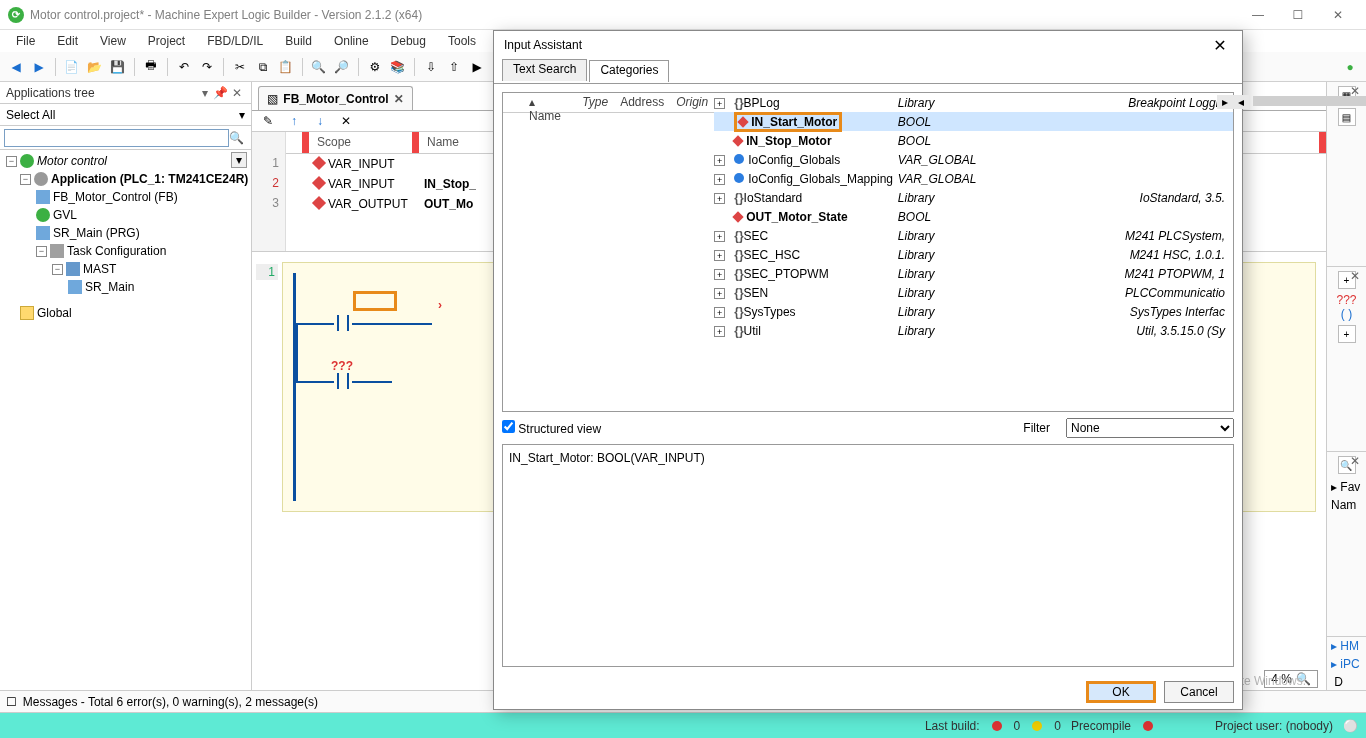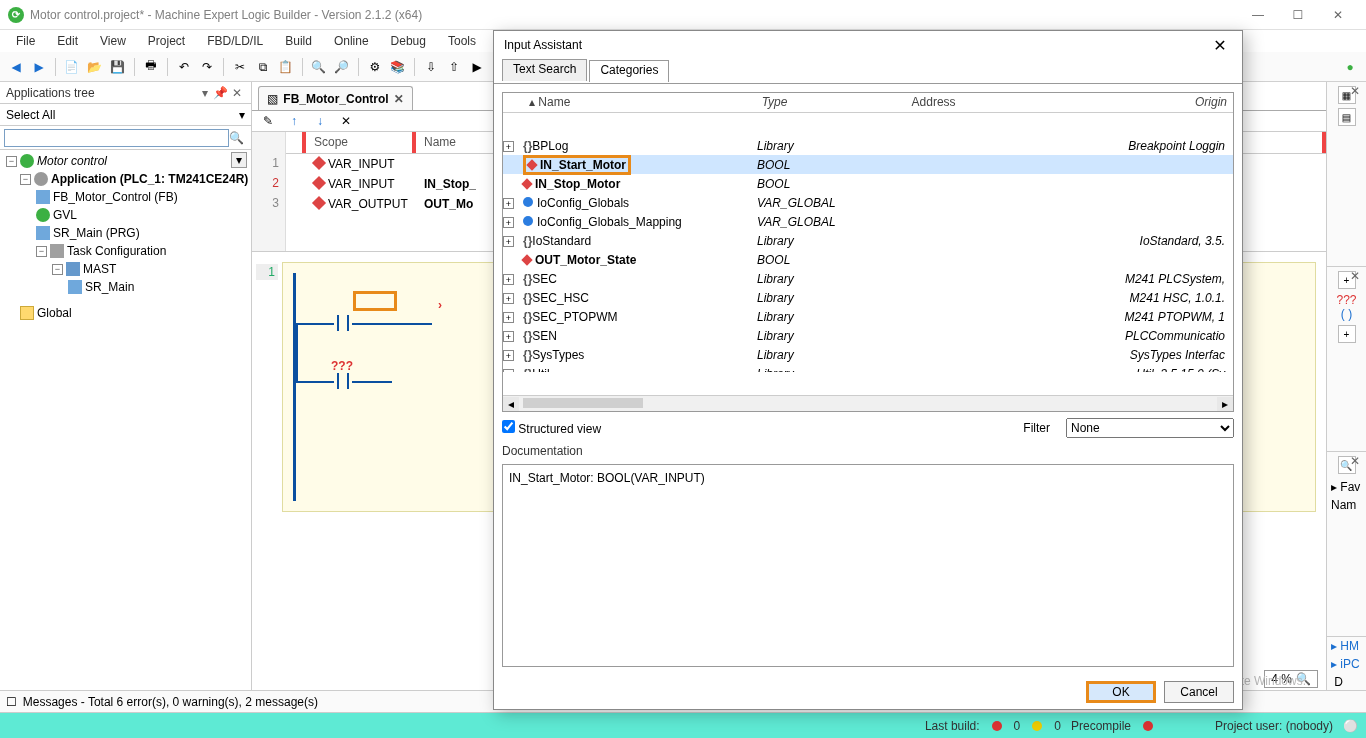--- a/index.html
+++ b/index.html
@@ -47,21 +47,21 @@
 .editor-area { flex:1; display:flex; flex-direction:column; background:#fff; position:relative;}
 .editor-tabs { height:28px; display:flex; align-items:flex-end; padding-left:6px; }
 .edtab { height:24px; border:1px solid #aaa; border-bottom:none; border-top-left-radius:3px; border-top-right-radius:3px; padding:0 8px; display:flex; align-items:center; gap:5px; background:#f9f9f9; }
 .edtab .edclose{ color:#555; font-weight:bold;}
 .decl-toolbar { height:22px; border-top:1px solid #aaa; border-bottom:1px solid #ccc; display:flex; align-items:center; padding:0 6px; gap:6px;}
 .decl-grid { height: 120px; border-bottom:1px solid #ccc; display:flex; }
 .gutter { width:34px; background:#f4f4f4; border-right:1px solid #ddd; text-align:right; padding:4px 6px; color:#888;}
 .gutter .gline{height:20px;}
 .decl-table{ flex:1; }
 .decl-head { display:flex; height:22px; border-bottom:1px solid #ccc; }
-.decl-head div{ border-right:4px solid #ef4444; padding:3px 8px; color:#555; }
+.decl-head div{ border-right:7px solid #ef4444; padding:3px 8px; color:#555; }
 .decl-body .drow{ display:flex; height:20px; align-items:center; }
 .decl-body .drow div{ padding:0 8px; }
 .col-exp{width:20px;} .col-scope{width:110px;} .col-name{flex:1;}
 .varicon{ display:inline-block; width:10px; height:10px; background:#d44; margin-right:4px; transform:rotate(45deg);}
 .ladder { flex:1; background:#fff; position:relative; }
 .ladder-canvas{ position:absolute; left:30px; top:10px; right:10px; height:250px; background:#fffce8; border:1px solid #e0dca0;}
 .ladder .rungnum{ position:absolute; left:4px; top:12px; width:22px; text-align:right; color:#2a6; background:#eee; padding:1px 3px; }
 .rail{position:absolute; top:10px; bottom:10px; width:3px; background:#0a4fa0;}
 .rail.left{left:10px;} 
 .hwire{position:absolute; height:2px; background:#0a4fa0;}
@@ -92,21 +92,21 @@
 .modal-title .spacer{flex:1;}
 .modal-title .mclose{ width:24px;height:24px;display:flex;align-items:center;justify-content:center; font-size:16px;}
 .modal-tabs{ height:24px; display:flex; padding-left:8px; align-items:flex-start; }
 .modal-tabs .mt{ height:22px; border:1px solid #999; border-bottom:none; padding:2px 10px; margin-right:2px; background:#f0f0f0; }
 .modal-tabs .mt.active{ background:#fff; position:relative; top:1px;}
 .modal-body{ flex:1; border-top:1px solid #999; padding:8px; display:flex; flex-direction:column; gap:6px;}
 .panes{ display:flex; gap:8px; height:320px;}
 .leftlist{ width:170px; border:1px solid #999; padding:2px;}
 .leftlist .litem{ padding:2px 6px;}
 .leftlist .litem.sel{ background:#d6e8fb;}
-.rightlist{ flex:1; border:1px solid #999; display:flex; flex-direction:column;gap:23px;}
+.rightlist{ flex:1; border:1px solid #999; display:flex; flex-direction:row;}
 .rl-head{ height:20px; display:flex; border-bottom:1px solid #ccc;}
 .rl-head div{padding:2px 6px; color:#444;}
 .rc-exp{width:20px;} .rc-name{flex:1.6;} .rc-type{flex:1; font-style:italic;} .rc-addr{flex:1;} .rc-org{flex:1.2; font-style:italic; text-align:right; padding-right:8px;}
 .rl-body{ flex:1; overflow:auto;}
 .rl-row{ display:flex; align-items:center; height:19px;}
 .rl-row.sel{ background:#cfe6ff;}
 .rl-row .rc-exp .pm{width:11px;height:11px;border:1px solid #888;display:inline-flex;align-items:center;justify-content:center;font-size:9px;background:#fff;}
 .ico-braces{color:#555;font-weight:bold;}
 .ico-red{ display:inline-block;width:8px;height:8px;background:#d44;transform:rotate(45deg);margin-right:4px;}
 .ico-blue{ display:inline-block;width:10px;height:10px;background:#2b7de0;border-radius:50%;margin-right:4px;}
@@ -508,20 +508,19 @@
           <div class="thumb"></div>
           <div class="arrow r">▸</div>
         </div>
       </div>
     </div>
     <div class="rowopts">
       <label><input type="checkbox" checked="" style=""> <span>Structured view</span></label>
       <span class="filterlbl">Filter</span>
       <select><option>None</option></select>
     </div>
-    <div class="doclabel">Documentation</div>
     <div class="docbox">IN_Start_Motor: BOOL(VAR_INPUT)</div>
   </div>
   <div class="btnrow">
     <div class="btn ok-hl">OK</div>
     <div class="btn">Cancel</div>
   </div>
 </div>
 
 </body></html>

